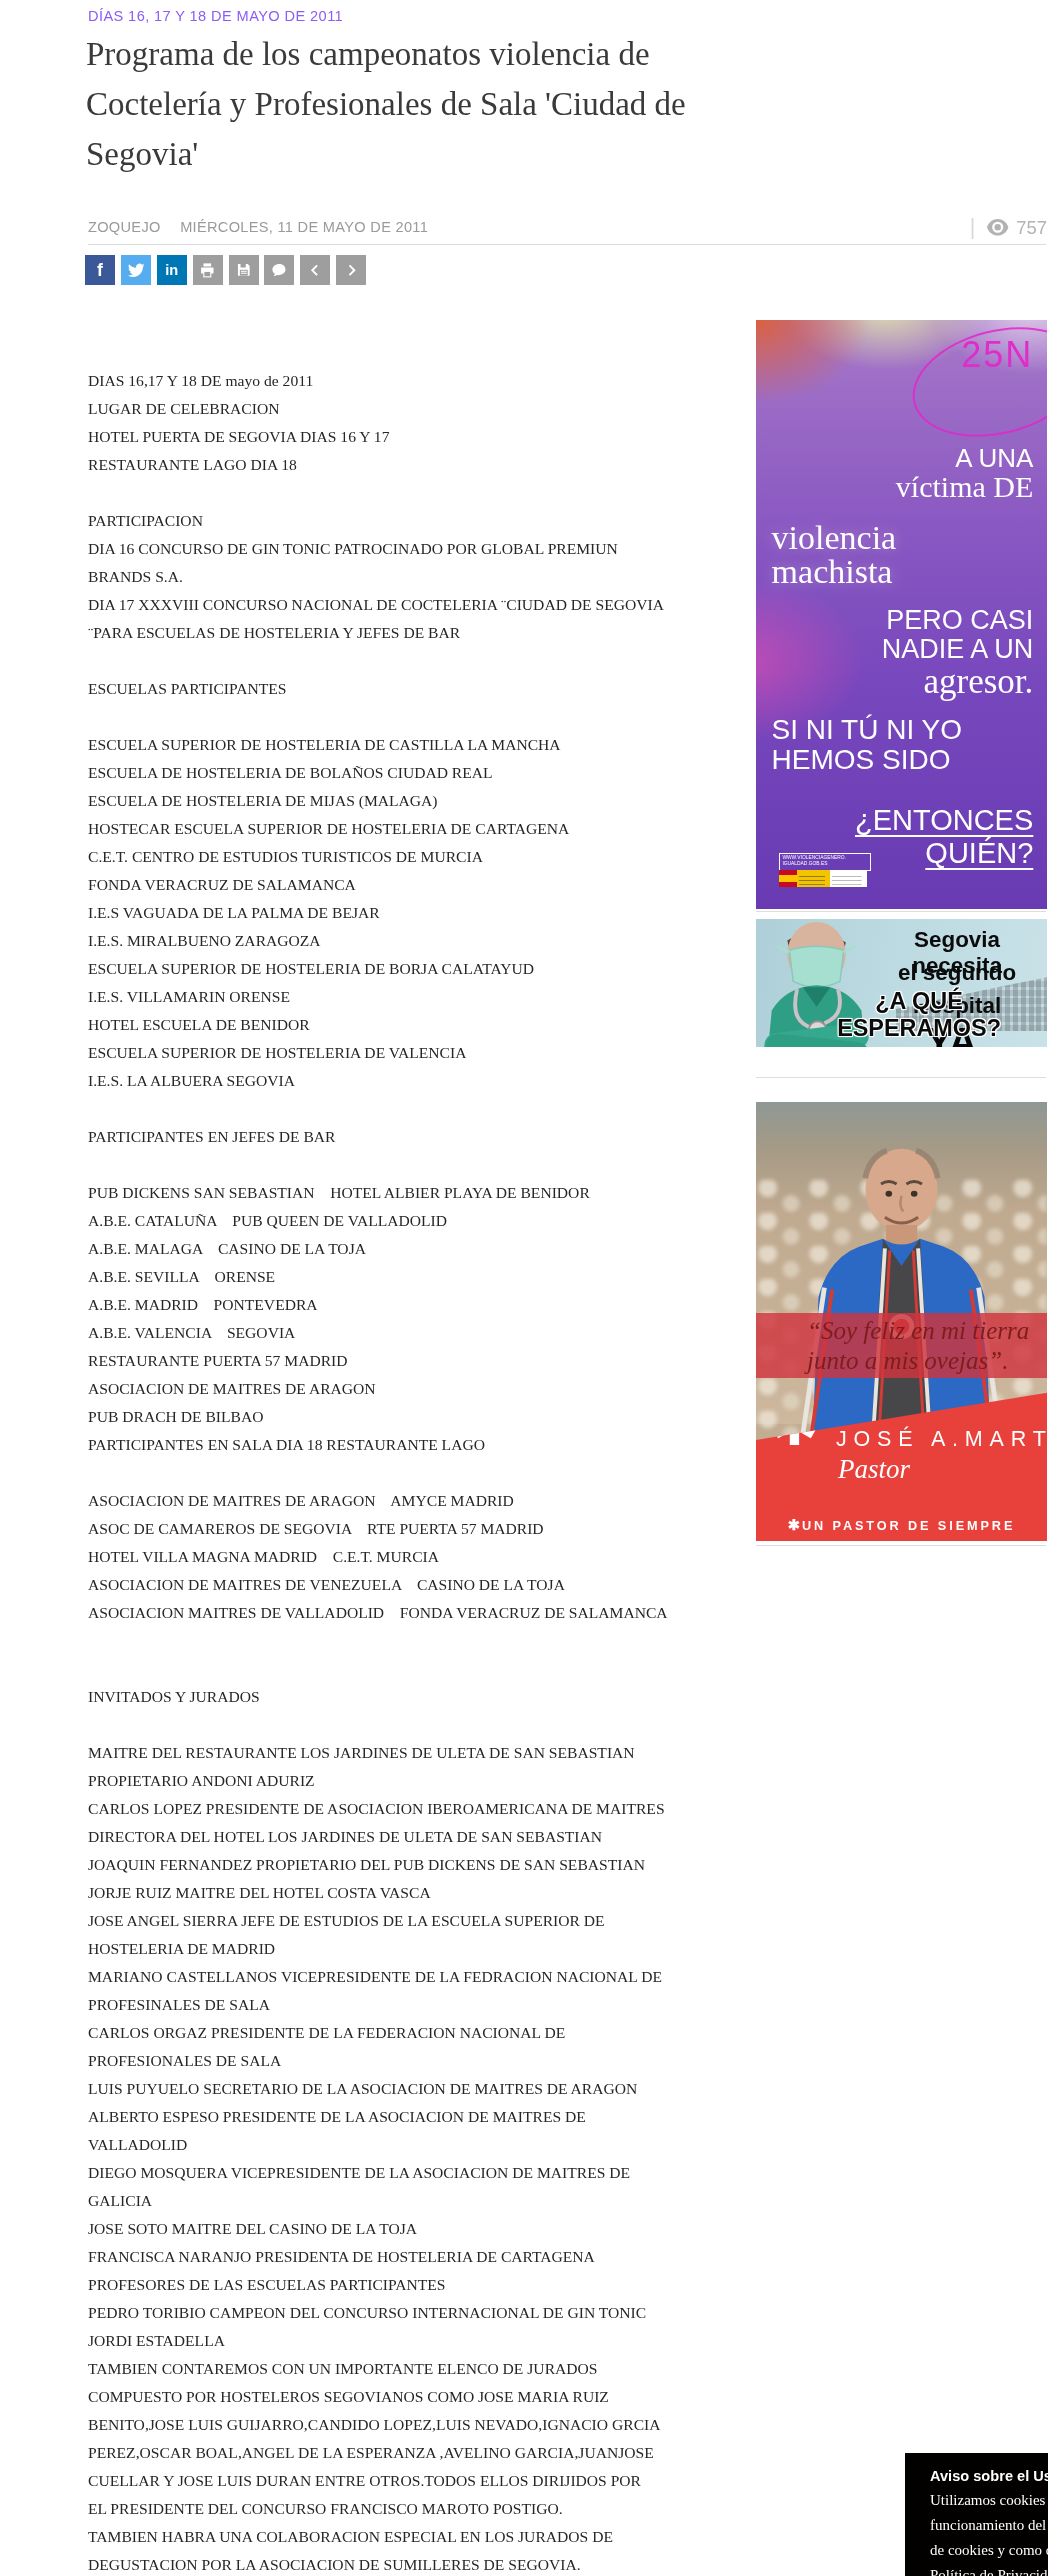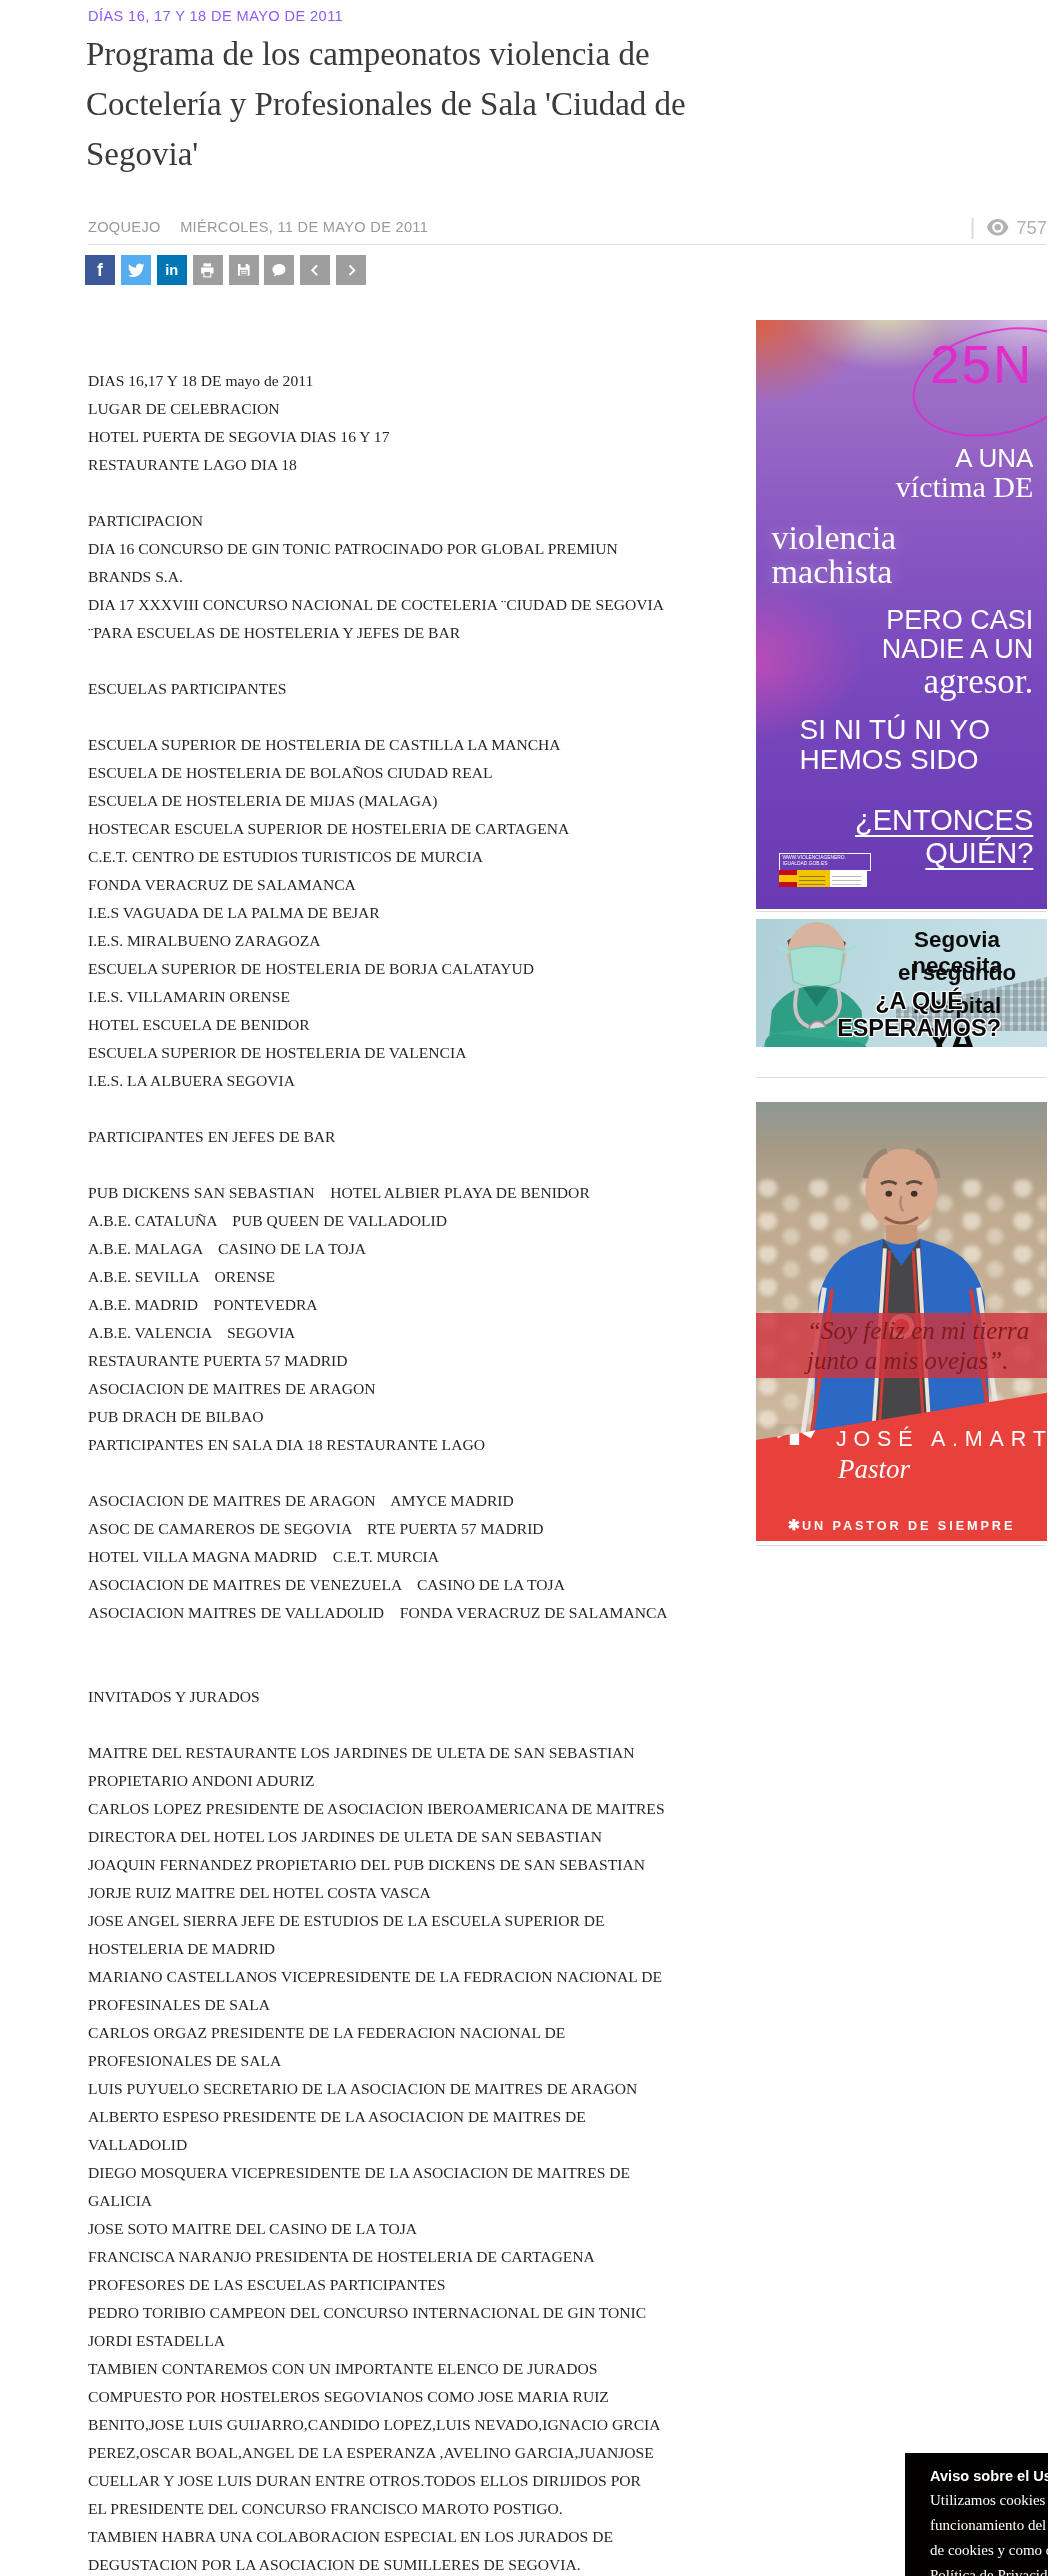--- a/index.html
+++ b/index.html
@@ -41,32 +41,32 @@
     background-image:
       radial-gradient(60% 20% at -4% 58%, rgba(226,78,178,.65), rgba(226,78,178,0) 70%),
       radial-gradient(55% 20% at 0% 0%, rgba(221,95,58,.96), rgba(221,95,58,0) 72%),
       radial-gradient(50% 15% at 45% -2%, rgba(226,229,173,.95), rgba(226,229,173,0) 70%),
       radial-gradient(45% 15% at 94% -2%, rgba(226,211,236,.95), rgba(226,211,236,0) 75%),
       linear-gradient(180deg,#a678c8 0%,#8a58c2 35%,#7747bd 62%,#683bb2 100%);
     color:#fff;
   }
   .ad1-ring{position:absolute;top:9.8px;right:-39px;width:171px;height:100px;border:2.9px solid rgba(227,38,203,.85);
     border-radius:50%;transform:rotate(-14deg);}
-  .ad1-badge{position:absolute;right:13.7px;top:13.7px;font-size:53px;color:#e02cc8;letter-spacing:2px;}
+  .ad1-badge{position:absolute;right:13.7px;top:13.7px;font-size:36px;color:#e02cc8;letter-spacing:2px;}
   .ad1 .sans{font-family:"Liberation Sans",sans-serif;}
   .b1{position:absolute;left:15.6px;top:53px;font-size:28px;line-height:30px;white-space:pre-line;letter-spacing:0.5px;}
   .b2{position:absolute;right:13.7px;top:125px;text-align:right;}
   .b2 .l1{font-size:26px;line-height:27px;}
   .b2 .l2{font-size:30px;line-height:30px;font-family:"Liberation Serif",serif;}
   .b3{position:absolute;left:15.6px;top:201px;font-family:"Liberation Serif",serif;font-size:34px;line-height:34px;
       white-space:pre-line;text-shadow:0 0 13.7px rgba(255,255,255,.35);}
   .b4{position:absolute;right:13.7px;top:286px;text-align:right;}
   .b4 .l1{font-size:27px;line-height:29px;white-space:pre-line;}
   .b4 .l2{font-size:35px;line-height:35px;font-family:"Liberation Serif",serif;}
-  .b5{position:absolute;left:15.6px;top:395px;font-size:28px;line-height:30px;white-space:pre-line;margin-left:28px;}
+  .b5{position:absolute;left:15.6px;top:395px;font-size:28px;line-height:30px;white-space:pre-line;}
   .b6{position:absolute;right:13.7px;top:484px;text-align:right;font-size:29px;line-height:33px;white-space:pre-line;
       text-decoration:underline;text-underline-offset:4.9px;}
   .ad1-url{position:absolute;left:23.4px;top:533px;width:86px;height:13.7px;border:1px solid #fff;
       font-size:4.9px;line-height:5.9px;padding:1px 2px;color:#fff;overflow:hidden;white-space:pre-line;}
   .ad1-gov{position:absolute;left:23.4px;top:550px;width:88px;height:16.6px;background:#fff;display:flex;}
   .ad1-flag{width:17.6px;height:100%;background:linear-gradient(180deg,#c60b1e 27%,#ffc400 27%,#ffc400 73%,#c60b1e 73%);}
   .ad1-yellow{width:33px;height:100%;background:#f5c400;
       background-image:repeating-linear-gradient(180deg,transparent 0 2.9px,rgba(60,60,60,.55) 2.9px 3.9px);background-size:80% 70%;background-position:2px 2.9px;background-repeat:no-repeat;}
   .ad1-white{flex:1;background:#fff;background-image:repeating-linear-gradient(180deg,transparent 0 2.9px,rgba(120,120,120,.5) 2.9px 3.9px);background-size:80% 70%;background-position:2px 2.9px;background-repeat:no-repeat;}
   

